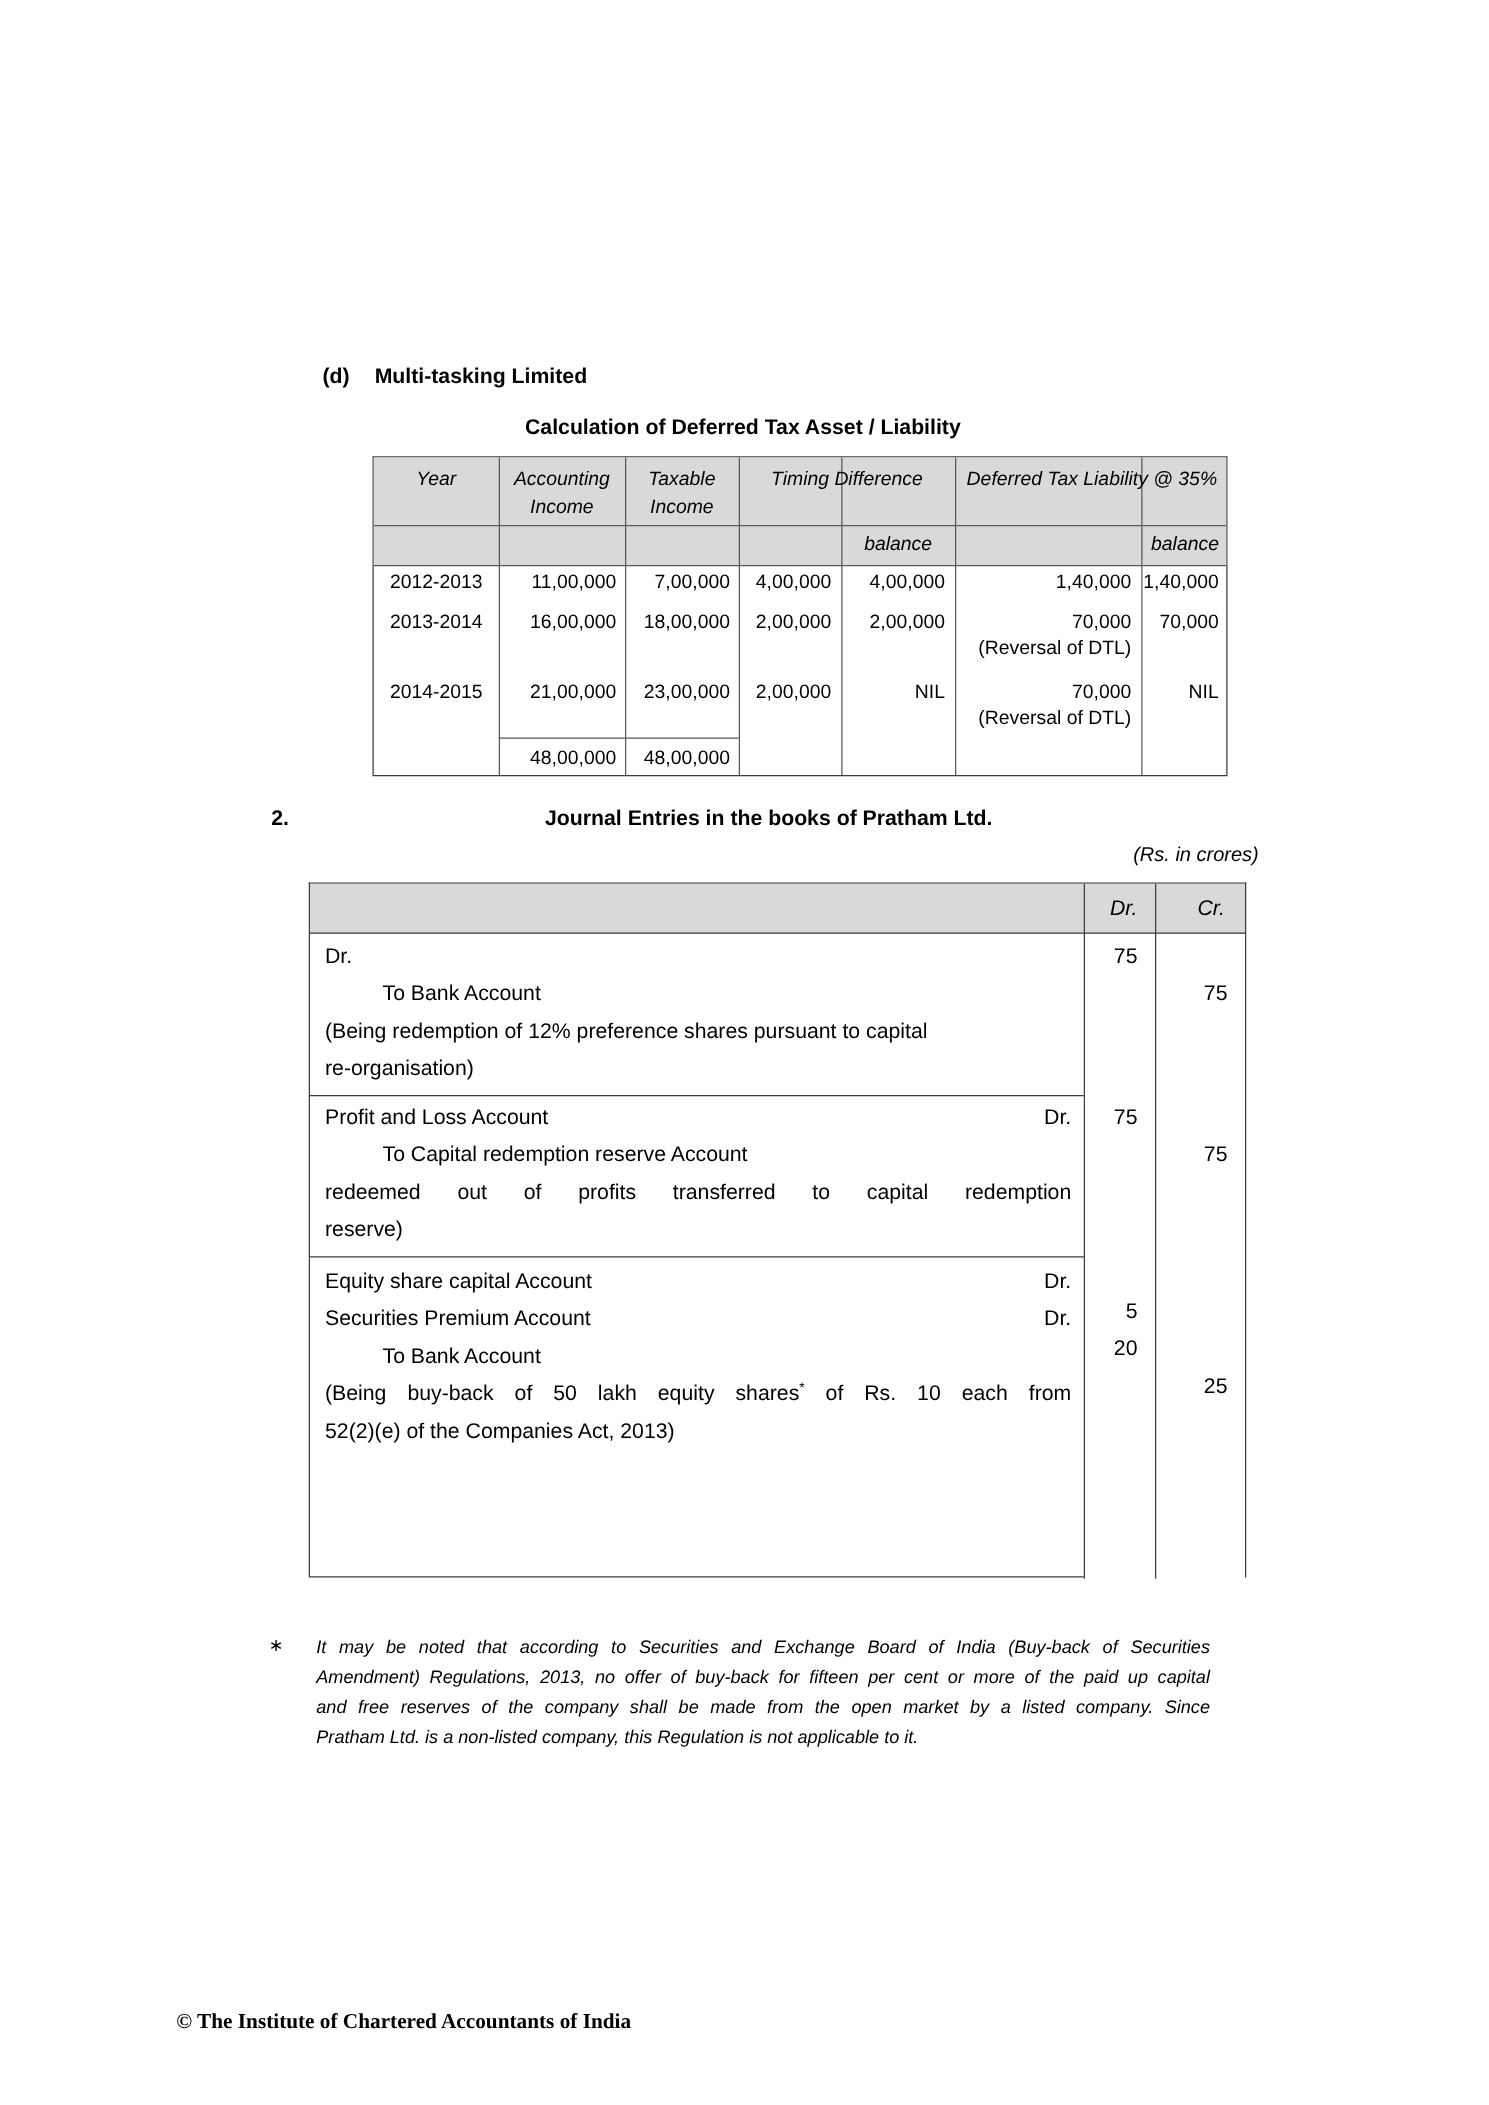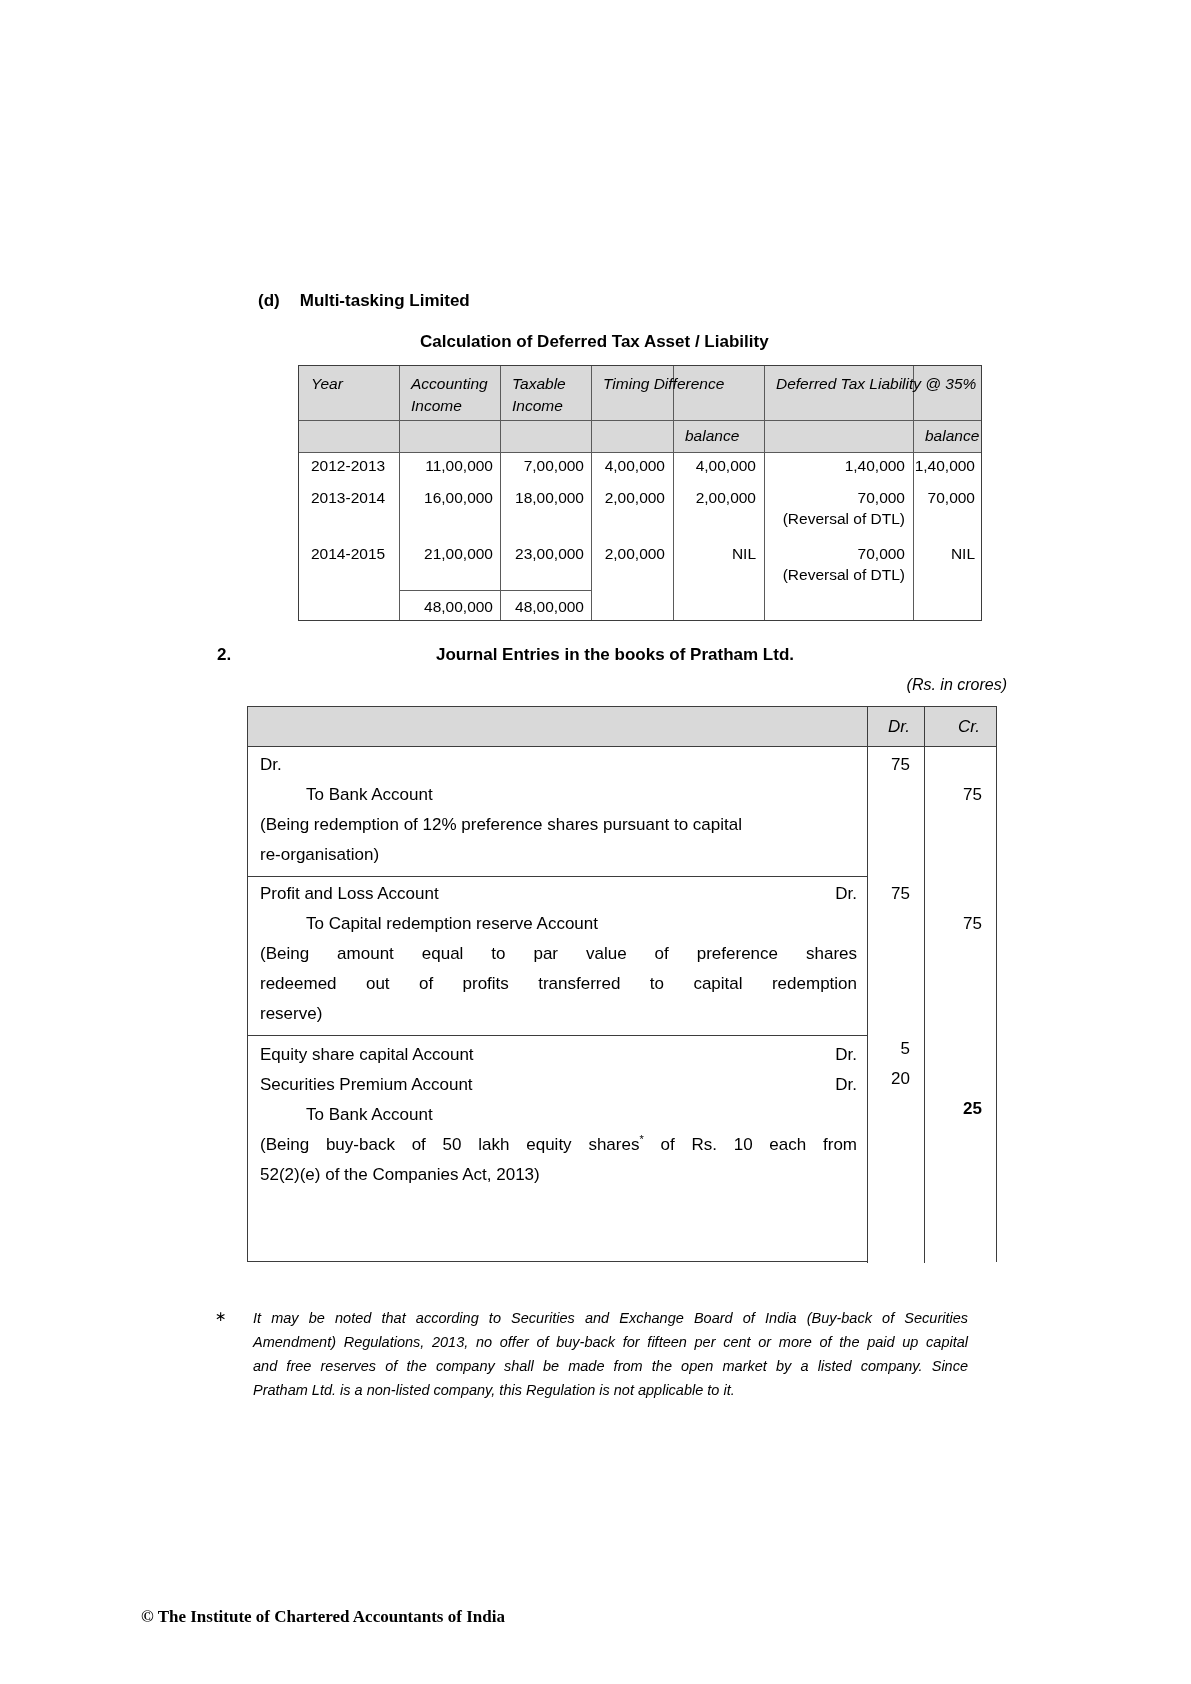--- a/index.html
+++ b/index.html
@@ -1,20 +1,20 @@
 <!DOCTYPE html>
 <html><head>
 <meta charset="utf-8">
 <style>
   html,body{margin:0;padding:0;background:#ffffff;}
   #page{position:relative;width:1191px;height:1684px;background:#ffffff;overflow:hidden;
         font-family:"Liberation Sans","DejaVu Sans",sans-serif;color:#000;}
   .abs{position:absolute;}
   .i{font-style:italic;}
-  .ctr{padding-left:12px;}
+  .ctr{text-align:center;}
   .rt{text-align:right;}
 
   
   #t1{left:298px;top:365px;width:684px;height:256px;border:1.6px solid #3d3d3d;box-sizing:border-box;}
   #t1 .grayband{left:0;top:0;width:100%;height:86px;background:#d9d9d9;}
   #t1 .vline{top:0;width:0;height:100%;border-left:1px solid #5a5a5a;}
   #t1 .hline{left:0;width:100%;height:0;border-top:1px solid #5a5a5a;}
   #t1 .cell{font-size:15.5px;line-height:21px;}
   #t1 .hdr{font-size:15.5px;font-style:italic;line-height:22px;}
 
@@ -133,21 +133,20 @@
         <div class="jline">(Being redemption of 12% preference shares pursuant to capital</div>
         <div class="jline">re-organisation)</div>
       </div>
 
       <div class="entry">
         <div class="jl1">
           <span>Profit and Loss Account</span>
           <span>Dr.</span>
         </div>
         <div class="jline indent">To Capital redemption reserve Account</div>
-        <div class="jline just">(Being amount equal to par value of preference shares</div>
         <div class="jline just">redeemed out of profits transferred to capital redemption</div>
         <div class="jline">reserve)</div>
       </div>
 
       <div class="entry last">
         <div class="jl1">
           <span>Equity share capital Account</span>
           <span>Dr.</span>
         </div>
         <div class="jl1">
@@ -160,21 +159,21 @@
       </div>
     </div>
 
     <div class="abs amt" style="right:86px;top:43px;">75</div>
     <div class="abs amt" style="right:86px;top:172px;">75</div>
     <div class="abs amt" style="right:86px;top:327px;">5</div>
     <div class="abs amt" style="right:86px;top:357px;">20</div>
 
     <div class="abs amt" style="right:14px;top:73px;">75</div>
     <div class="abs amt" style="right:14px;top:202px;">75</div>
-    <div class="abs amt" style="right:14px;top:387px;font-weight:bold;">25</div>
+    <div class="abs amt" style="right:14px;top:387px;">25</div>
   </div>
 
   <div class="abs i" style="left:215px;top:1308px;font-size:14px;">∗</div>
   <div id="foot-note" class="abs">
     <div class="fl">It may be noted that according to Securities and Exchange Board of India (Buy-back of Securities</div>
     <div class="fl">Amendment) Regulations, 2013, no offer of buy-back for fifteen per cent or more of the paid up capital</div>
     <div class="fl">and free reserves of the company shall be made from the open market by a listed company.  Since</div>
     <div class="fl lastline">Pratham Ltd. is a non-listed company, this Regulation is not applicable to it.</div>
   </div>
 

